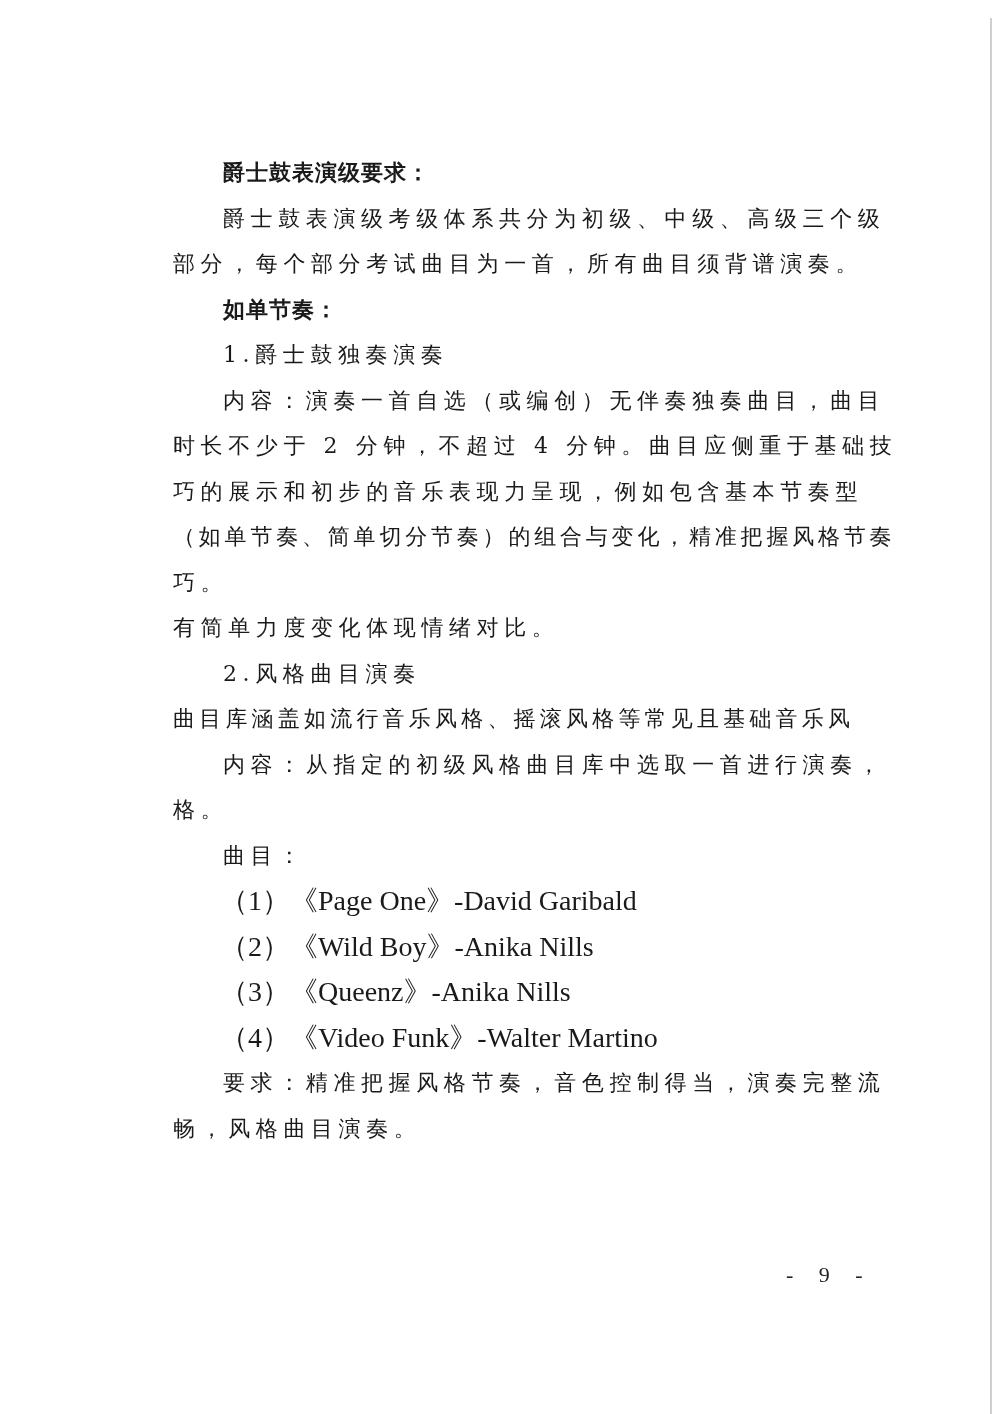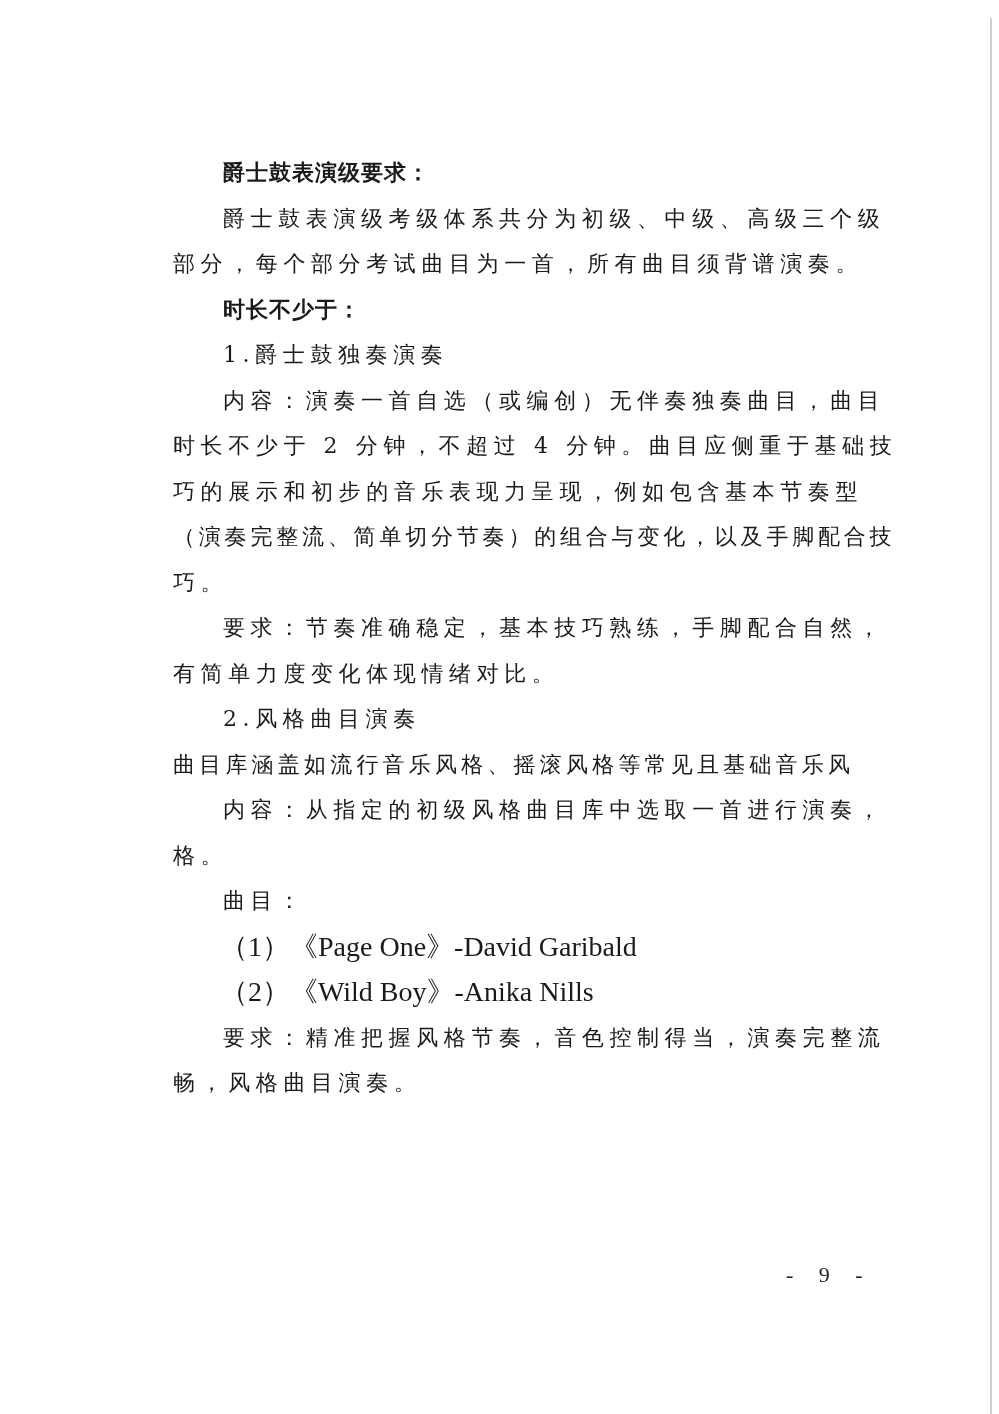--- a/index.html
+++ b/index.html
@@ -60,50 +60,51 @@
 <div class="page-edge"></div>
 
 <div class="content">
   <div class="line indent bold">爵士鼓表演级要求：</div>
 
   <div>
     <div class="line indent">爵士鼓表演级考级体系共分为初级、中级、高级三个级</div>
     <div class="line">部分，每个部分考试曲目为一首，所有曲目须背谱演奏。</div>
   </div>
 
-  <div class="line indent bold">时长不少于：</div>
+  <div class="line indent bold">如单节奏：</div>
 
   <div class="line indent">1.爵士鼓独奏演奏</div>
 
   <div>
     <div class="line indent">内容：演奏一首自选（或编创）无伴奏独奏曲目，曲目</div>
     <div class="line">时长不少于 2 分钟，不超过 4 分钟。曲目应侧重于基础技</div>
     <div class="line">巧的展示和初步的音乐表现力呈现，例如包含基本节奏型</div>
-    <div class="line" style="letter-spacing:3.8px;">（演奏完整流、简单切分节奏）的组合与变化，以及手脚配合技</div>
+    <div class="line" style="letter-spacing:3.8px;">（如单节奏、简单切分节奏）的组合与变化，精准把握风格节奏</div>
     <div class="line">巧。</div>
   </div>
 
   <div>
-    <div class="line indent">要求：节奏准确稳定，基本技巧熟练，手脚配合自然，</div>
     <div class="line">有简单力度变化体现情绪对比。</div>
   </div>
 
   <div class="line indent">2.风格曲目演奏</div>
 
   <div>
     <div class="line" style="letter-spacing:4.2px;">曲目库涵盖如流行音乐风格、摇滚风格等常见且基础音乐风</div>
     <div class="line indent">内容：从指定的初级风格曲目库中选取一首进行演奏，</div>
     <div class="line">格。</div>
   </div>
 
   <div class="line indent">曲目：</div>
 
   <div>
     <div class="line indent-sm song">（1）《Page One》-David Garibald</div>
     <div class="line indent-sm song">（2）《Wild Boy》-Anika Nills</div>
+    <div class="line indent-sm song">（3）《Queenz》-Anika Nills</div>
+    <div class="line indent-sm song">（4）《Video Funk》-Walter Martino</div>
   </div>
 
   <div>
     <div class="line indent">要求：精准把握风格节奏，音色控制得当，演奏完整流</div>
     <div class="line">畅，风格曲目演奏。</div>
   </div>
 </div>
 
 <div class="page-number">- 9 -</div>
 

